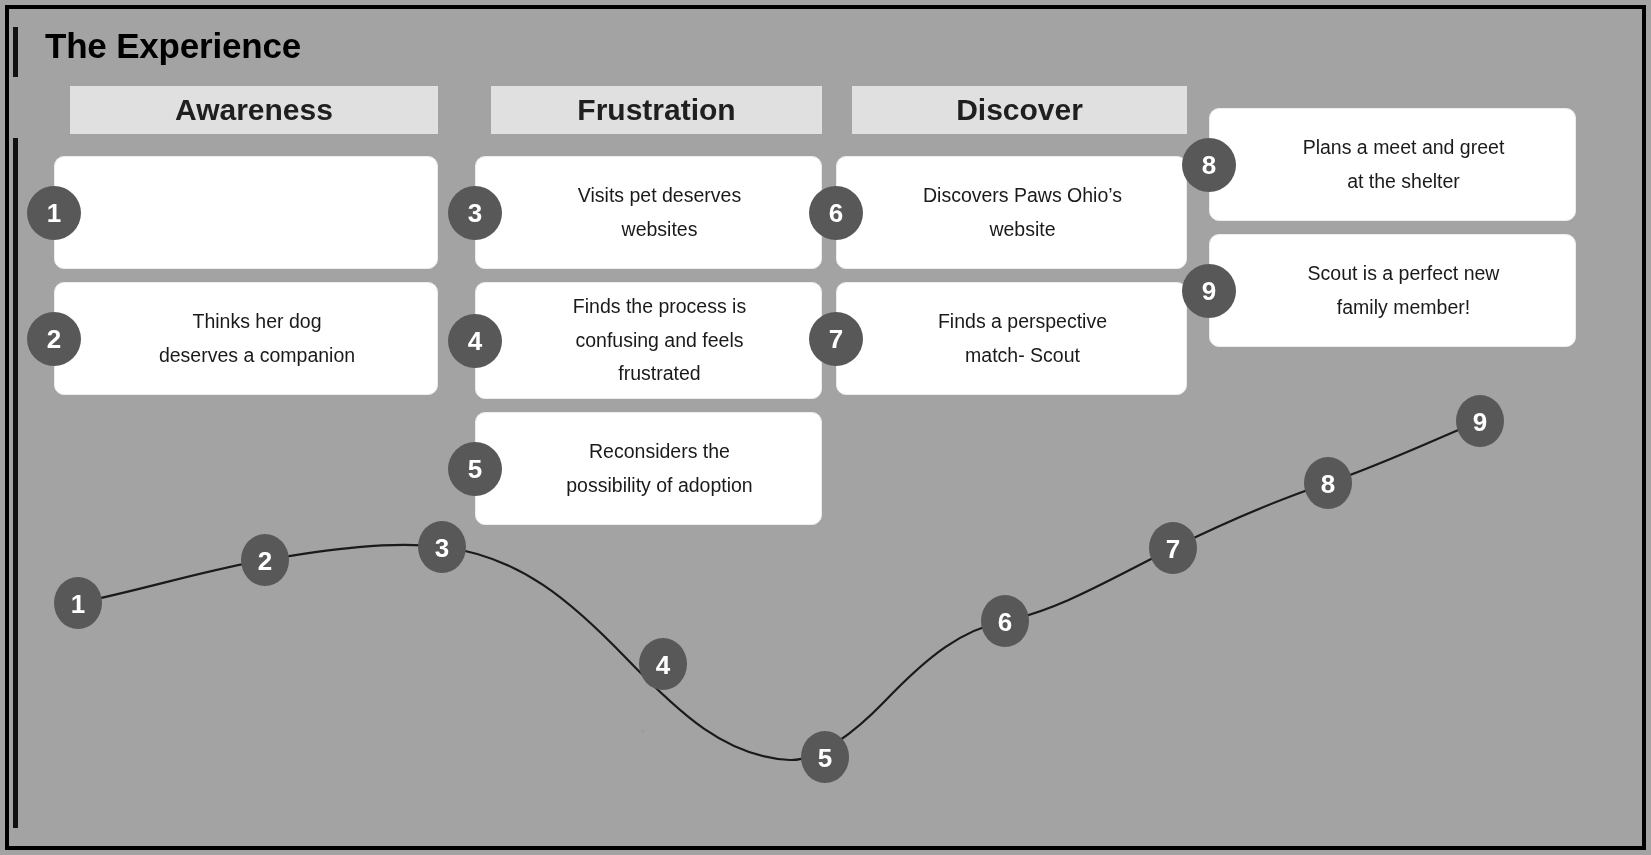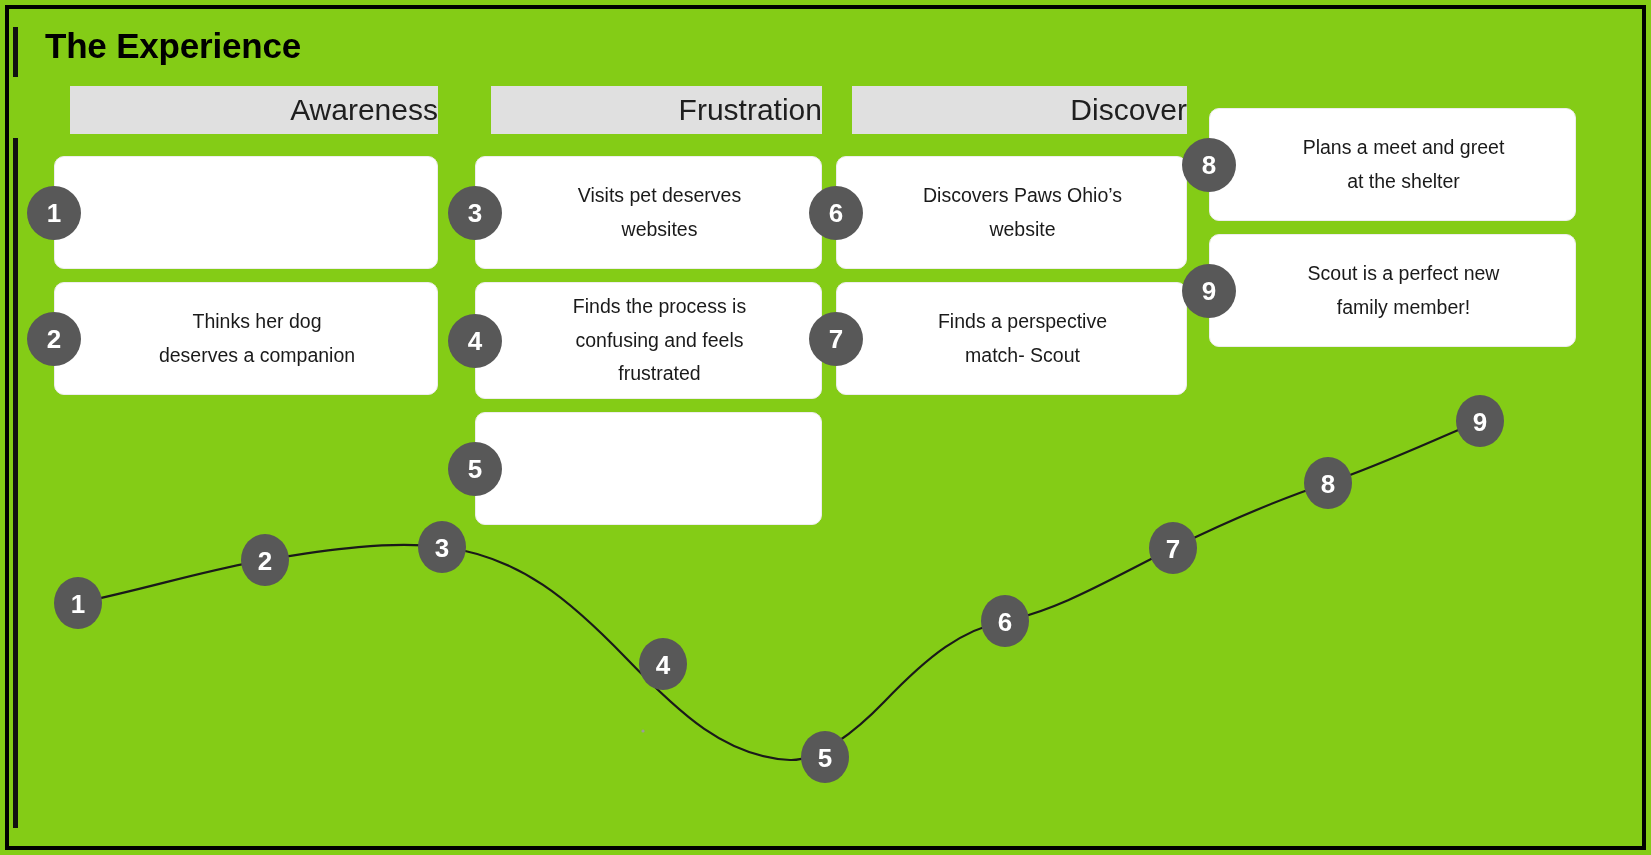--- a/index.html
+++ b/index.html
@@ -5,21 +5,21 @@
 <style>
   html,body{margin:0;padding:0;background:#ffffff;}
   body{
     font-family:"Liberation Sans","DejaVu Sans",sans-serif;
     -webkit-font-smoothing:antialiased;
   }
   #slide{
     position:relative;
     width:1651px;
     height:855px;
-    background:#84cc16;
+    background:#a3a3a3;
     overflow:hidden;
     box-sizing:border-box;
   }
   
   .frame-outer{
     position:absolute;
     left:5px; top:5px;
     width:1641px; height:845px;
     border:4px solid #000000;
     box-sizing:border-box;
@@ -48,24 +48,24 @@
 
   
   .stage{
     position:absolute;
     top:86px;
   }
   .stage-header{
     background:#e0e0e0;
     height:48px;
     line-height:48px;
-    text-align:right;
+    text-align:center;
     font-size:30px;
     color:#1f1f1f;
-    font-weight:normal;
+    font-weight:bold;
     overflow:hidden;
     white-space:nowrap;
     margin-left:16px;
   }
   .cards{
     position:relative;
     margin-top:22px;
   }
   .card{
     position:relative;
@@ -160,20 +160,22 @@
 websites</div>
           </div>
           <div class="card" style="height: 117px;">
             <div class="card-badge">4</div>
             <div class="card-text">Finds the process is
 confusing and feels
 frustrated</div>
           </div>
           <div class="card" style="height: 113px;">
             <div class="card-badge">5</div>
+            <div class="card-text">Reconsiders the
+possibility of adoption</div>
           </div>
         </div>
       </div>
       <div class="stage" style="left: 836px; width: 351px;">
         <div class="stage-header">Discover</div>
         <div class="cards">
           <div class="card" style="height: 113px;">
             <div class="card-badge">6</div>
             <div class="card-text">Discovers Paws Ohio’s
 website</div>

